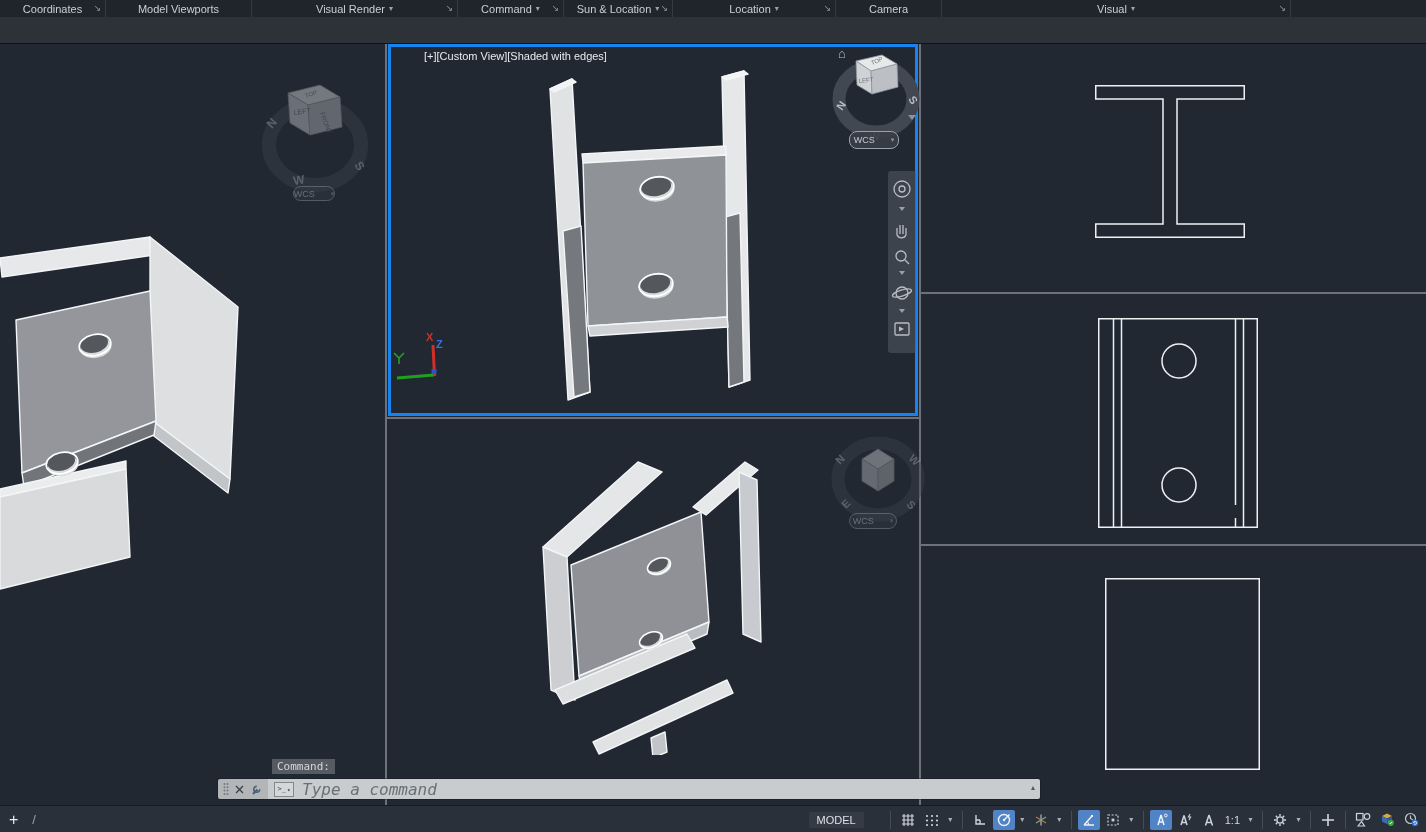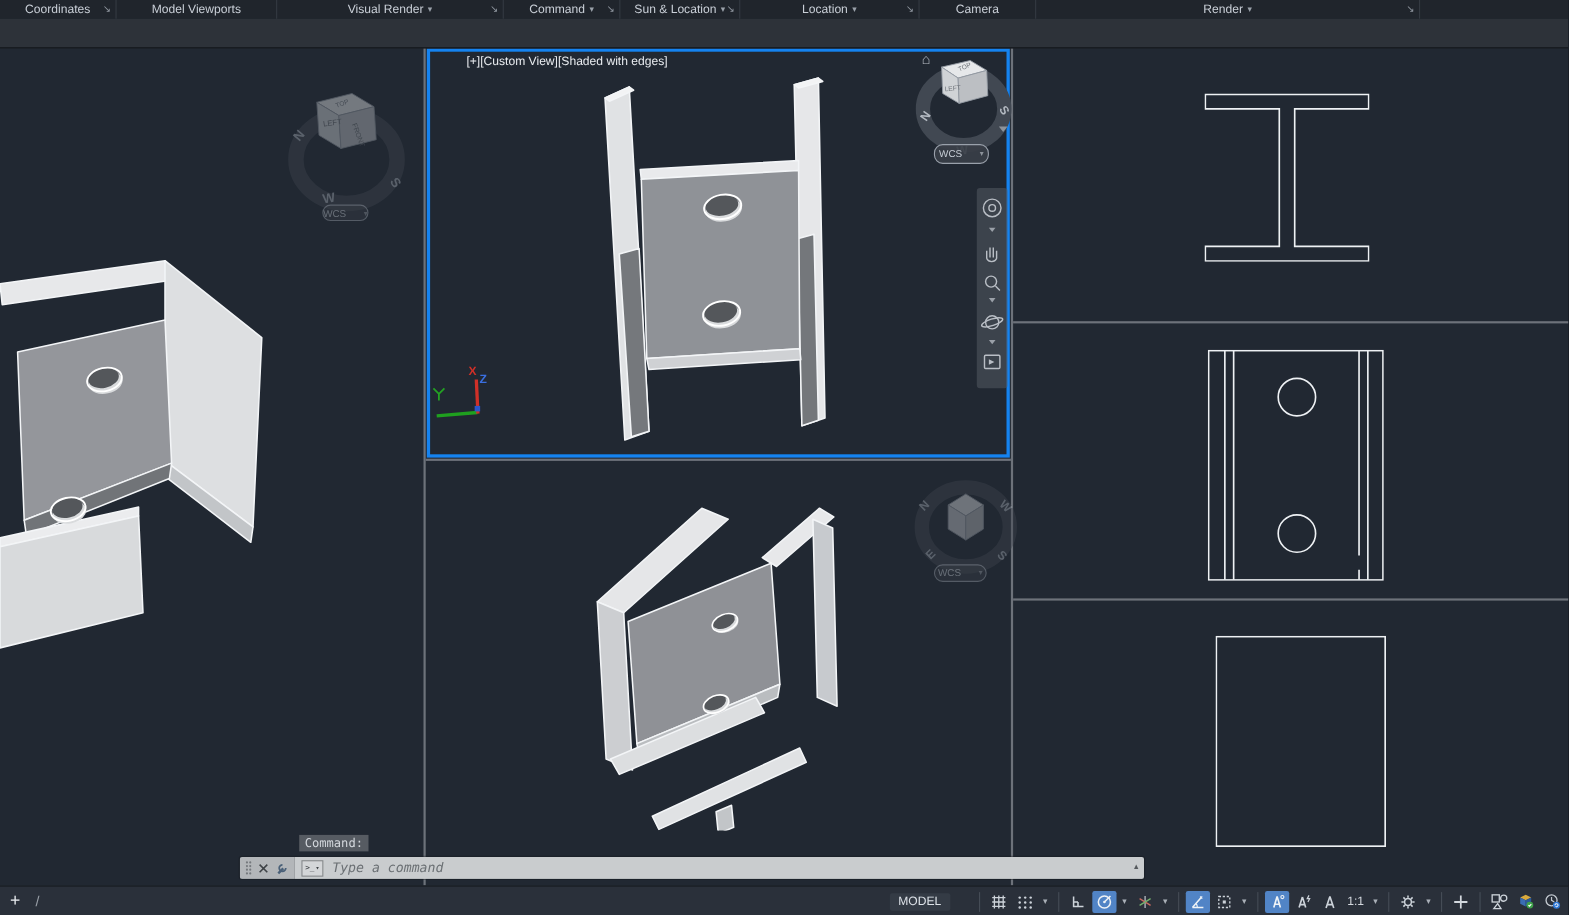--- a/index.html
+++ b/index.html
@@ -34,21 +34,21 @@
   .cmd-history{position:absolute;left:272px;top:716px;background:#565b62;color:#d3d7dc;
       font-family:"DejaVu Sans Mono",monospace;font-size:11px;padding:1px 5px;z-index:20;text-align:center;}
   .cmd-dock{position:absolute;left:218px;top:736px;width:822px;height:20px;display:flex;
       border-radius:2px;overflow:hidden;z-index:21;box-shadow:0 0 0 1px rgba(20,23,27,.4);}
   .cmd-left{width:50px;background:#b3b6b9;display:flex;align-items:center;justify-content:space-evenly;}
   .cmd-main{flex:1;background:#c9ccce;display:flex;align-items:center;gap:6px;padding:0 6px;position:relative;}
   .cmd-promptbox{width:18px;height:13px;border:1px solid #85888b;background:#d4d6d8;display:flex;
       align-items:center;justify-content:center;gap:1px;color:#3e4246;
       font-family:"DejaVu Sans Mono",monospace;font-size:7px;}
   .cmd-input{flex:1;border:none;background:transparent;outline:none;
-      font-family:"DejaVu Sans Mono",monospace;font-style:italic;font-size:12px;color:#14532d;}
+      font-family:"DejaVu Sans Mono",monospace;font-style:italic;font-size:16px;color:#14532d;}
   .cmd-input::placeholder{color:#6b7074;font-style:italic;}
   .cmd-up{position:absolute;right:5px;top:4px;font-size:8px;color:#55595d;}
   
   .statusbar{position:absolute;left:0;top:805px;width:1426px;height:27px;background:#2a303a;
       border-top:1px solid #171a1f;display:flex;align-items:center;z-index:30;}
   .sb-left{display:flex;align-items:center;gap:14px;padding-left:9px;}
   .sb-plus{color:#e8ebef;font-size:16px;line-height:1;}
   .sb-slash{color:#9aa0a8;font-size:13px;}
   .sb-tray{margin-left:auto;display:flex;align-items:center;gap:2px;padding-right:4px;}
   .sb-btn{height:20px;min-width:22px;display:flex;align-items:center;justify-content:center;
@@ -93,21 +93,21 @@
     </div>
     <div class="rpanel" style="width:162px">
       <span class="lbl">Location</span>
       <span class="dd">▾</span>
       <span class="launcher">↘</span>
     </div>
     <div class="rpanel" style="width:105px">
       <span class="lbl">Camera</span>
     </div>
     <div class="rpanel" style="width:348px">
-      <span class="lbl">Render</span>
+      <span class="lbl">Visual</span>
       <span class="dd">▾</span>
       <span class="launcher">↘</span>
     </div>
     <div class="rpanel" style="flex:1;border-right:none"></div>
   </div>
   <div class="ribbon-strip"></div>
 
   <div id="canvas">
 
     <div class="vdiv" style="left:385px;top:0;width:2px;height:762px"></div>

